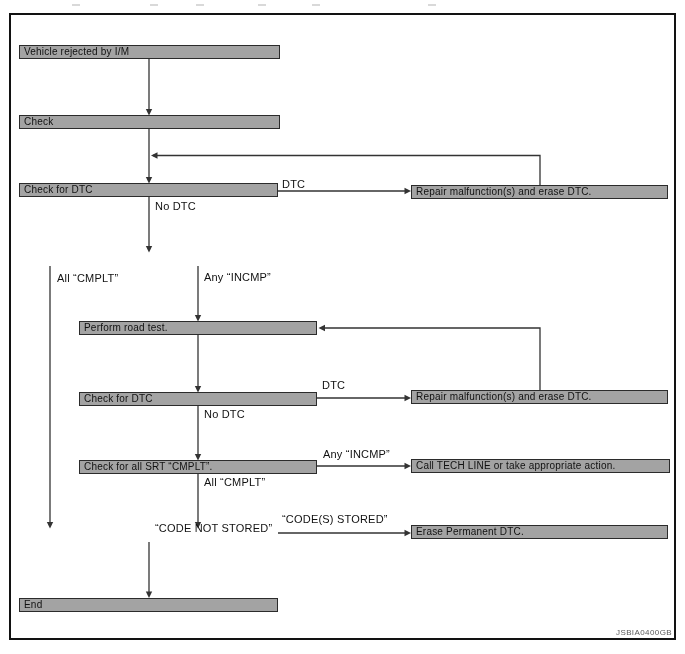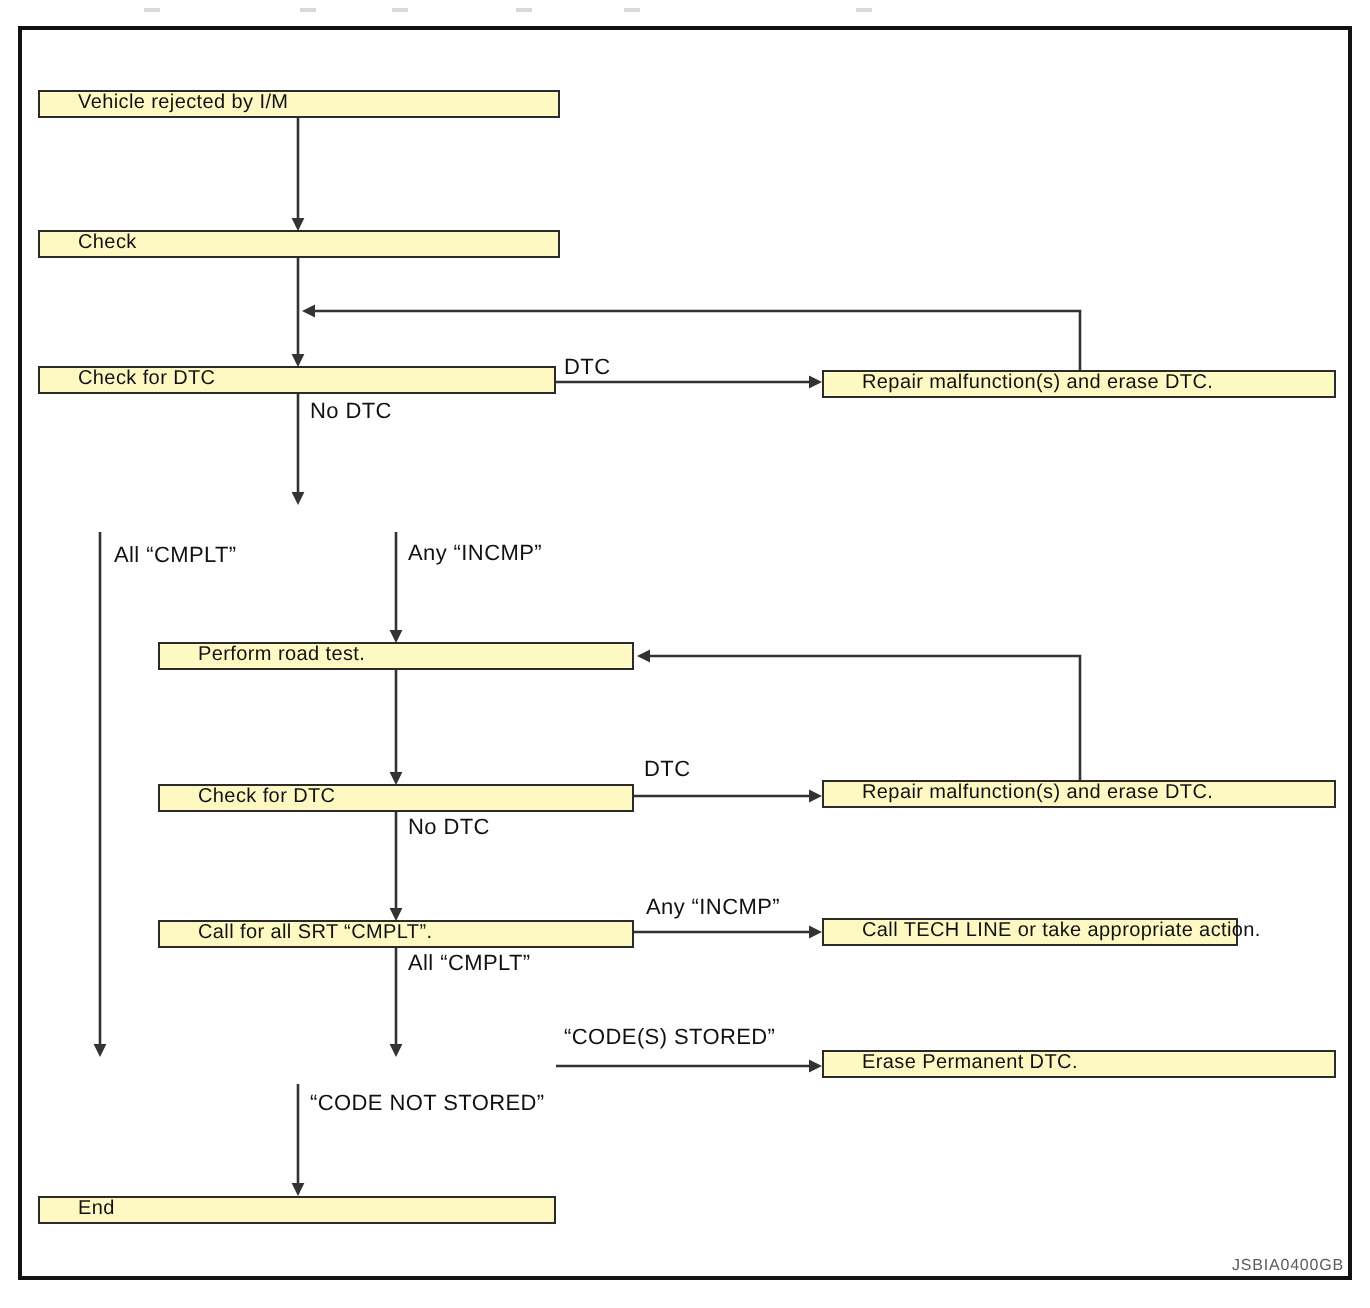--- a/index.html
+++ b/index.html
@@ -11,23 +11,23 @@
     color:#111;
     overflow:hidden;
   }
   .frame{
     position:absolute;left:9px;top:13px;width:667px;height:627px;
     border:2px solid #121212;box-sizing:border-box;background:transparent;
   }
   .wires{position:absolute;left:0;top:0;width:685px;height:654px;}
   .node{
     position:absolute;box-sizing:border-box;height:14px;
-    border:1.5px solid #2b2b2b;background:#fef9c3;
+    border:1.5px solid #2b2b2b;background:#a3a3a3;
     display:flex;align-items:center;
-    padding-left:19px;
+    padding-left:4px;
     font-size:10px;letter-spacing:.2px;line-height:1;
     white-space:nowrap;color:#111;
   }
   .elabel{
     position:absolute;font-size:11px;letter-spacing:.2px;line-height:11px;
     white-space:nowrap;color:#111;background:transparent;
   }
   .figcode{
     position:absolute;right:13px;top:628px;
     font-size:8px;letter-spacing:.4px;color:#5a5a5a;
@@ -128,24 +128,24 @@
 
   <div class="node" style="left:79px;top:392px;width:238px">
     <span>Check for DTC</span>
   </div>
 
   <div class="node" style="left:411px;top:390px;width:257px">
     <span>Repair malfunction(s) and erase DTC.</span>
   </div>
 
   <div class="node" style="left:79px;top:460px;width:238px">
-    <span>Call for all SRT “CMPLT”.</span>
+    <span>Check for all SRT “CMPLT”.</span>
   </div>
 
-  <div class="node" style="left:411px;top:459px;width:208px">
+  <div class="node" style="left:411px;top:459px;width:259px">
     <span>Call TECH LINE or take appropriate action.</span>
   </div>
 
 
   <div class="node" style="left:411px;top:525px;width:257px">
     <span>Erase Permanent DTC.</span>
   </div>
 
   <div class="node" style="left:19px;top:598px;width:259px">
     <span>End</span>
@@ -153,17 +153,17 @@
 
   <div class="elabel" style="left:282px;top:179px">DTC</div>
   <div class="elabel" style="left:155px;top:201px">No DTC</div>
   <div class="elabel" style="left:57px;top:273px">All “CMPLT”</div>
   <div class="elabel" style="left:204px;top:272px">Any “INCMP”</div>
   <div class="elabel" style="left:322px;top:380px">DTC</div>
   <div class="elabel" style="left:204px;top:409px">No DTC</div>
   <div class="elabel" style="left:323px;top:449px">Any “INCMP”</div>
   <div class="elabel" style="left:204px;top:477px">All “CMPLT”</div>
   <div class="elabel" style="left:282px;top:514px">“CODE(S) STORED”</div>
-  <div class="elabel" style="left:155px;top:547px">“CODE NOT STORED”</div>
+  <div class="elabel" style="left:155px;top:523px">“CODE NOT STORED”</div>
 
   <div class="figcode">JSBIA0400GB</div>
 
 </div>
 
 </body></html>

